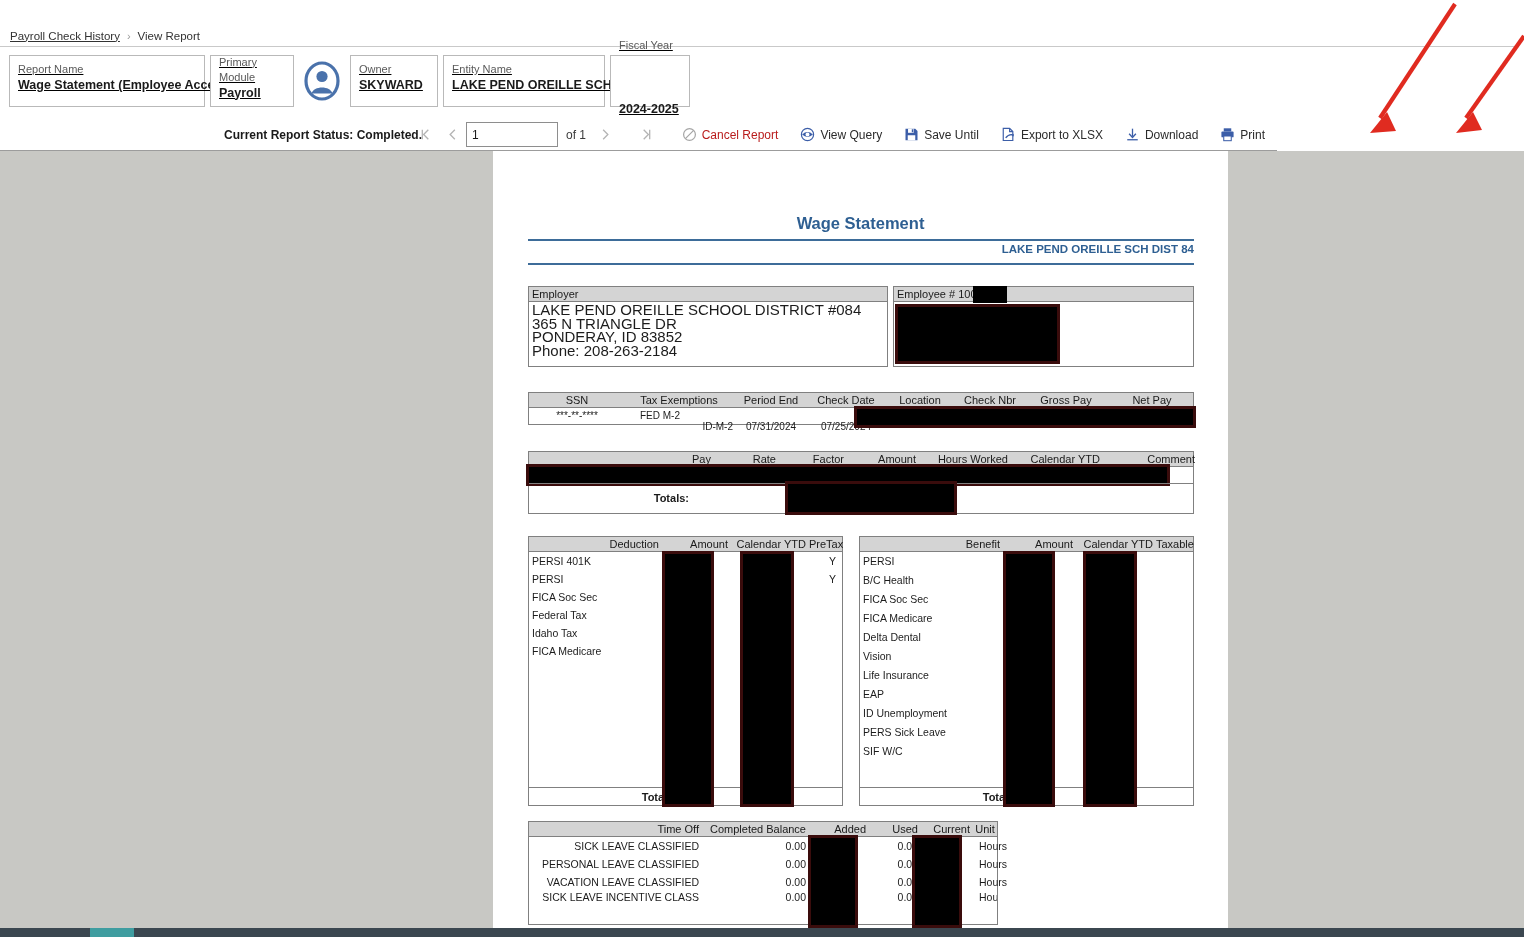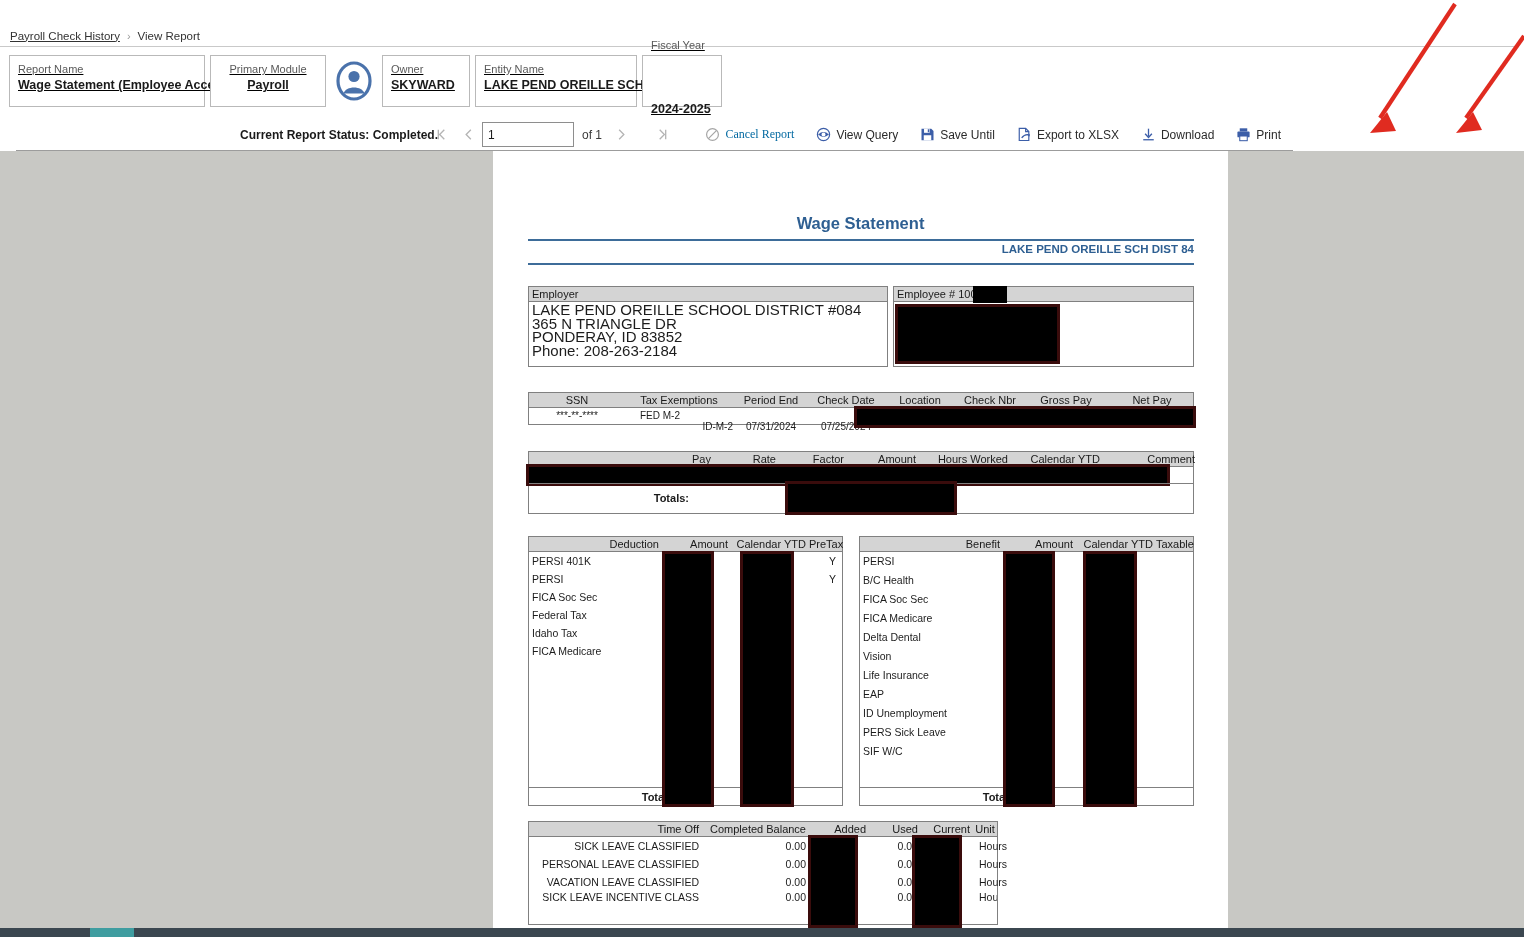--- a/index.html
+++ b/index.html
@@ -29,34 +29,34 @@
     display:flex; align-items:center; padding-left:9px; gap:5px;
   }
   .info-card{
     border:1px solid #b9b9b9; background:#fff;
     height:52px; padding:4px 8px 10px 8px;
     display:flex; flex-direction:column; justify-content:center;text-decoration:underline;
   }
   .info-card .lbl{ font-size:11px; color:#595959; line-height:15px; }
   .info-card .val{ font-size:12.5px; color:#1a1a1a; font-weight:bold; line-height:17px; white-space:nowrap; }
   #card-report-name{ width:196px; }
-  #card-primary-module{ width:116px;align-items:center; }
+  #card-primary-module{ width:84px; }
   #card-owner{ width:88px; }
   #card-entity-name{ width:162px; }
   #card-fiscal-year{ width:80px;gap:48px; }
   #avatar{
     width:40px;height:40px;flex:0 0 40px;margin:0 3px;
     display:flex;align-items:center;justify-content:center;
   }
 
   
   #toolbar{
     position:absolute; left:0; top:118px; width:1277px; height:33px;
     background:#fff; border-bottom:1px solid #9c9c9c;
-    display:flex; align-items:center;margin-left:16px;
+    display:flex; align-items:center;
   }
   #status-text{
     position:absolute; left:224px; top:0; height:33px;
     display:flex; align-items:center;
     font-size:12px; font-weight:bold; color:#1a1a1a; white-space:nowrap;
   }
   #pager{
     position:absolute; left:412px; top:0; height:33px;
     display:flex; align-items:center; gap:0px;
   }
@@ -73,21 +73,21 @@
   #page-of{ font-size:12px; color:#3a3a3a; margin:0 6px 0 8px; white-space:nowrap;}
 
   #tool-actions{
     position:absolute; right:12px; top:0; height:33px;
     display:flex; align-items:center; gap:22px;
   }
   .tool-btn{
     display:flex; align-items:center; gap:5px;
     font-size:12px; color:#2b2b2b; white-space:nowrap; cursor:pointer;
   }
-  .tool-btn.disabled{ color:#0369a1;font-family:Liberation Serif, serif; }
+  .tool-btn.disabled{ color:#b91c1c; }
   .tool-ico{ width:15px;height:15px;display:block; }
 
   
   #viewer{
     position:absolute; left:0; top:151px; width:1524px; height:777px;
     background:#c8c8c4;
   }
   #report-page{
     position:absolute; left:493px; top:0px; width:735px; height:777px;
     background:#ffffff;

